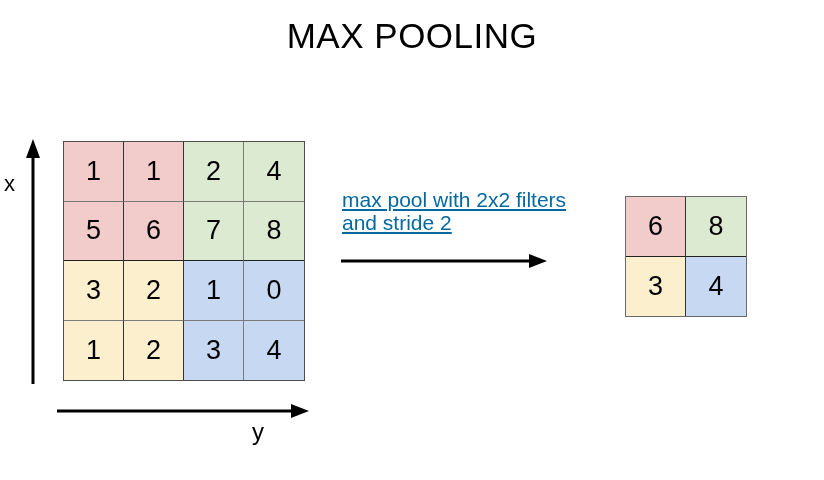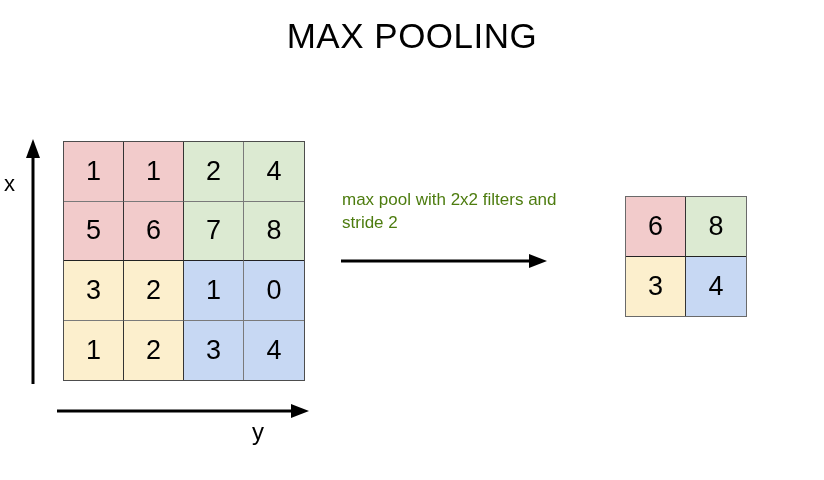--- a/index.html
+++ b/index.html
@@ -108,23 +108,24 @@
   .sw-green  { background: #dcead2; }
   .sw-yellow { background: #fcefcd; }
   .sw-blue   { background: #c7d8f3; }
 
   
   #pool-note {
     position: absolute;
     left: 342px;
     top: 188px;
     width: 250px;
-    font-size: 17px;
+    font-size: 21px;
     line-height: 23px;
-    color: #4d7c0f;
+    color: #0369a1;
+    text-decoration: underline;
   }
 
   
   .axis-svg {
     position: absolute;
     overflow: visible;
   }
   #x-axis-arrow { left: 18px; top: 138px; }
   #y-axis-arrow { left: 55px; top: 398px; }
   #transform-arrow { left: 338px; top: 250px; }

